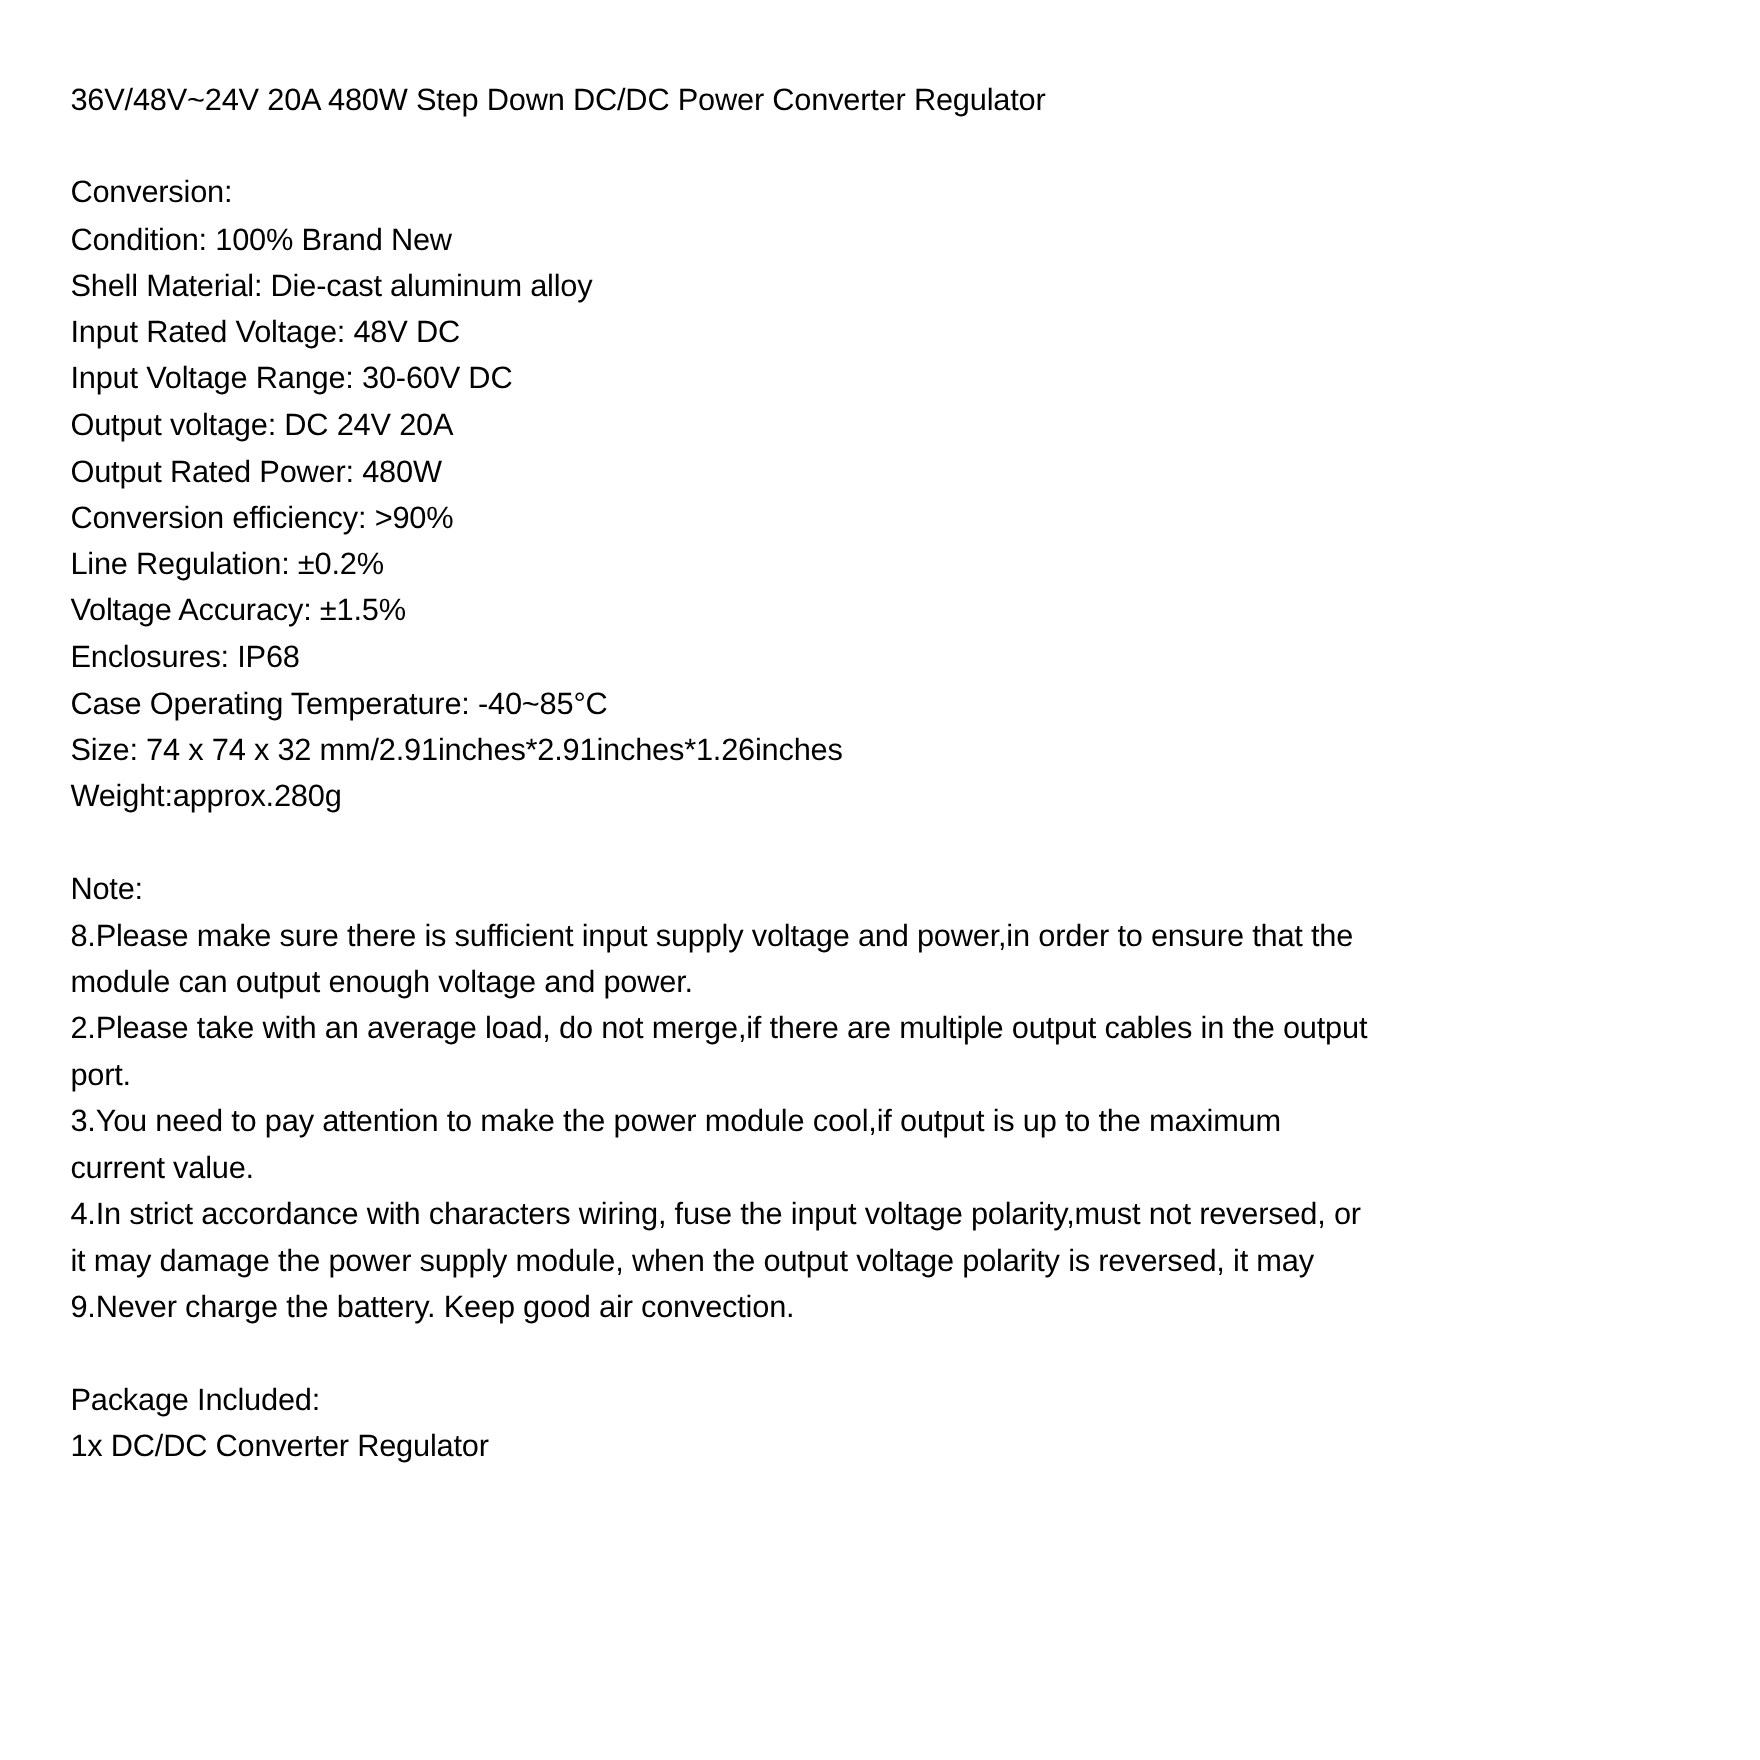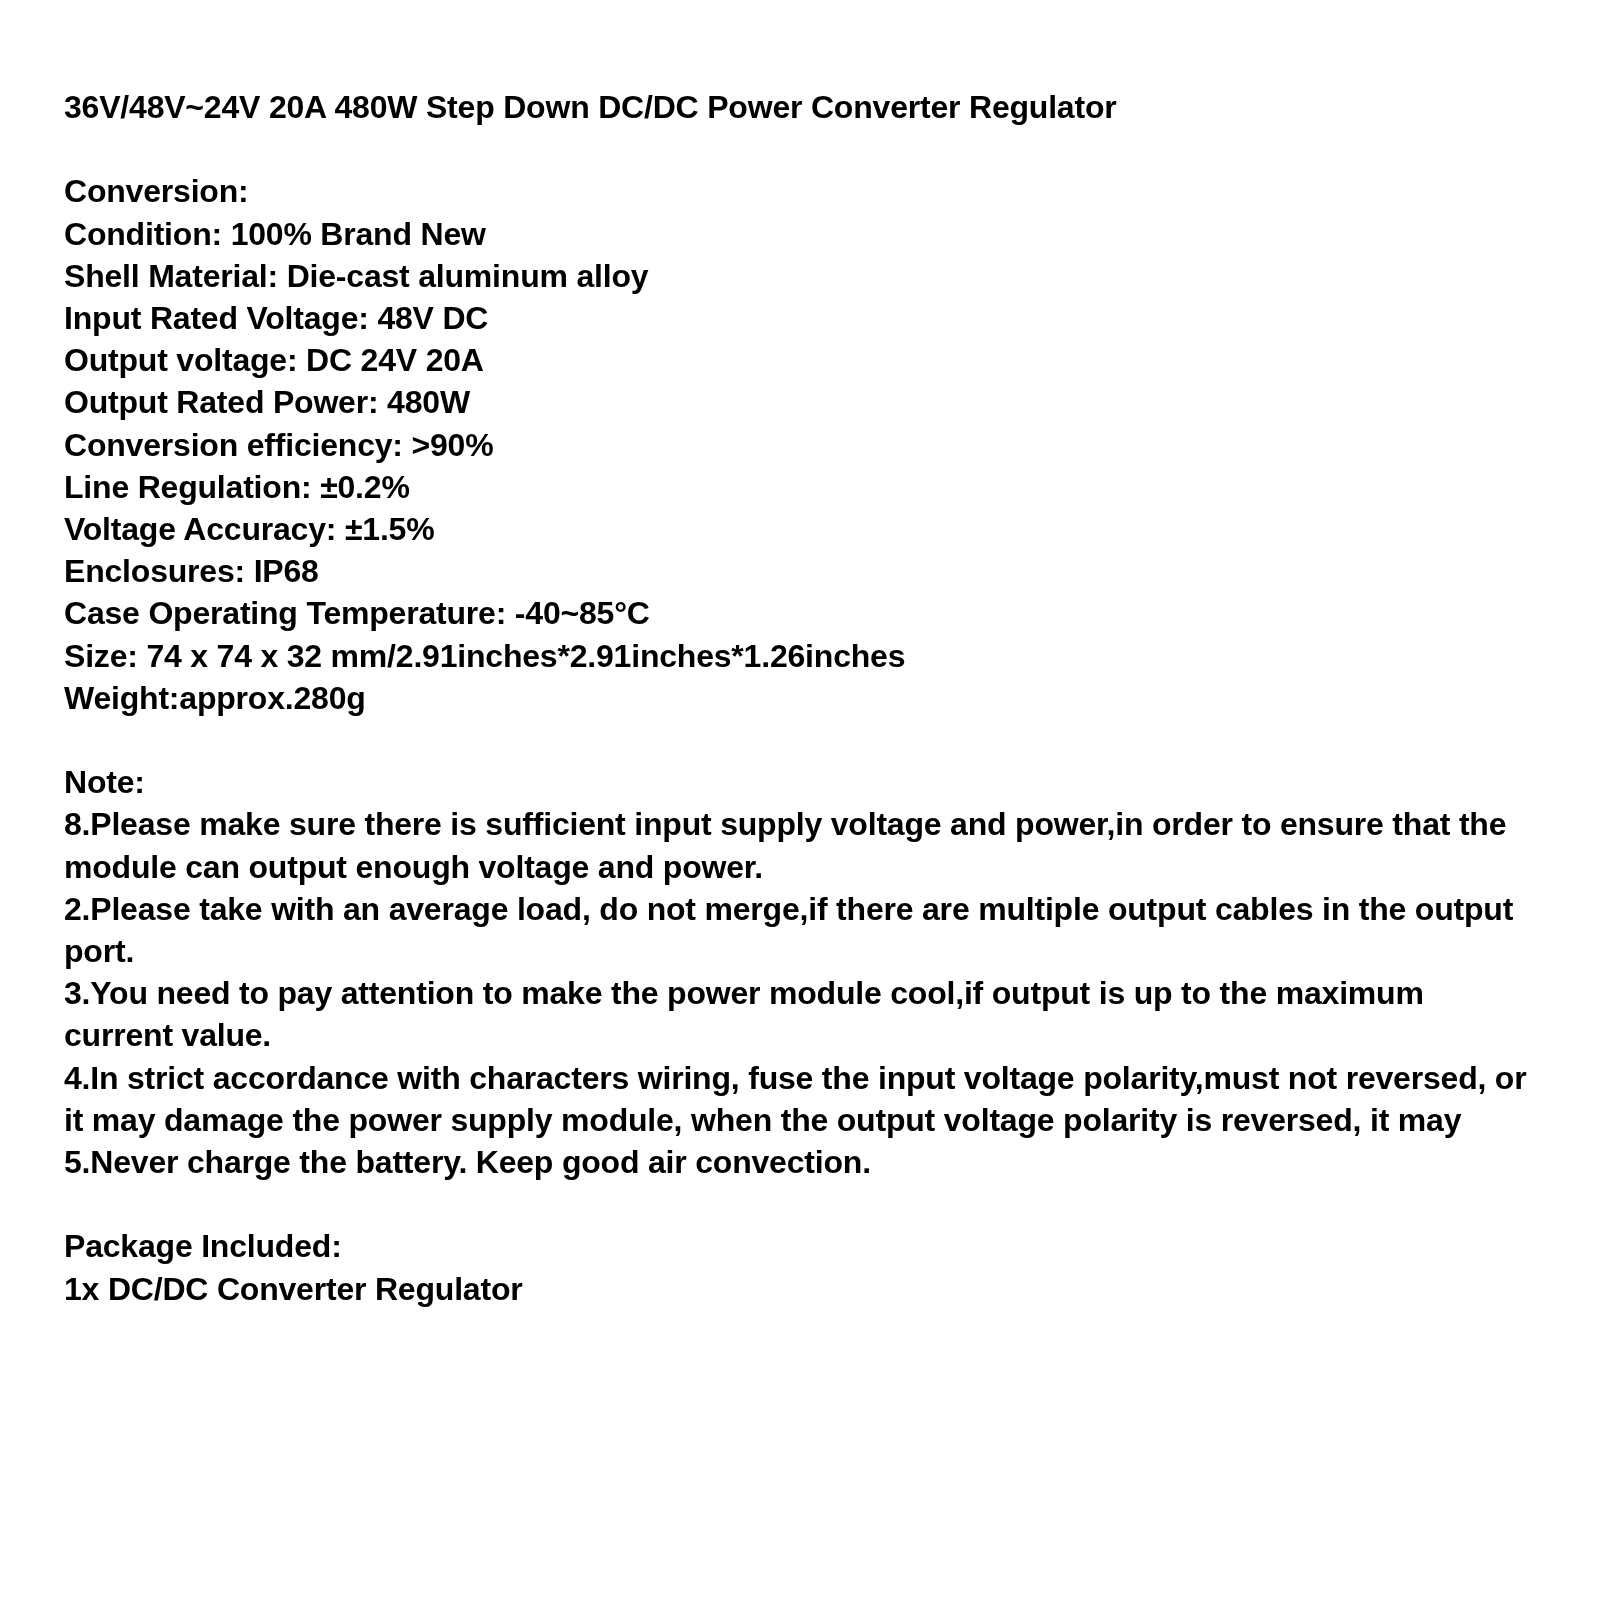--- a/index.html
+++ b/index.html
@@ -11,26 +11,25 @@
       width: 1600px;
       height: 1600px;
       position: relative;
       overflow: hidden;
       font-family: "Liberation Sans", sans-serif;
       color: #000000;
     }
     .doc {
       position: absolute;
       left: 64px;
-      top: 86px;
+      top: 70px;
       width: 1500px;
-      font-size: 32px;
+      font-size: 28px;
       line-height: 42.2px;
       letter-spacing: -0.2px;
-      font-weight: bold;
     }
     .line {
       display: block;
       white-space: nowrap;
       margin: 0;
     }
     .para {
       display: block;
       margin: 0;
     }
@@ -44,20 +43,21 @@
 
 <div class="doc">
   <span class="line">36V/48V~24V 20A 480W Step Down DC/DC Power Converter Regulator</span>
   <span class="gap"></span>
 
   <div class="para">
     <span class="line">Conversion:</span>
     <span class="line">Condition: 100% Brand New</span>
     <span class="line">Shell Material: Die-cast aluminum alloy</span>
     <span class="line">Input Rated Voltage: 48V DC</span>
+    <span class="line">Input Voltage Range: 30-60V DC</span>
     <span class="line">Output voltage: DC 24V 20A</span>
     <span class="line">Output Rated Power: 480W</span>
     <span class="line">Conversion efficiency: &gt;90%</span>
     <span class="line">Line Regulation: ±0.2%</span>
     <span class="line">Voltage Accuracy: ±1.5%</span>
     <span class="line">Enclosures: IP68</span>
     <span class="line">Case Operating Temperature: -40~85°C</span>
     <span class="line">Size: 74 x 74 x 32 mm/2.91inches*2.91inches*1.26inches</span>
     <span class="line">Weight:approx.280g</span>
   </div>
@@ -75,21 +75,21 @@
     </div>
     <div class="para">
       <span class="line">3.You need to pay attention to make the power module cool,if output is up to the maximum</span>
       <span class="line">current value.</span>
     </div>
     <div class="para">
       <span class="line">4.In strict accordance with characters wiring, fuse the input voltage polarity,must not reversed, or</span>
       <span class="line">it may damage the power supply module, when the output voltage polarity is reversed, it may</span>
     </div>
     <div class="para">
-      <span class="line">5.Never charge the battery. Keep good air convection.</span>
+      <span class="line">9.Never charge the battery. Keep good air convection.</span>
     </div>
   </div>
   <span class="gap"></span>
 
   <div class="para">
     <span class="line">Package Included:</span>
     <span class="line">1x DC/DC Converter Regulator</span>
   </div>
 </div>
 

